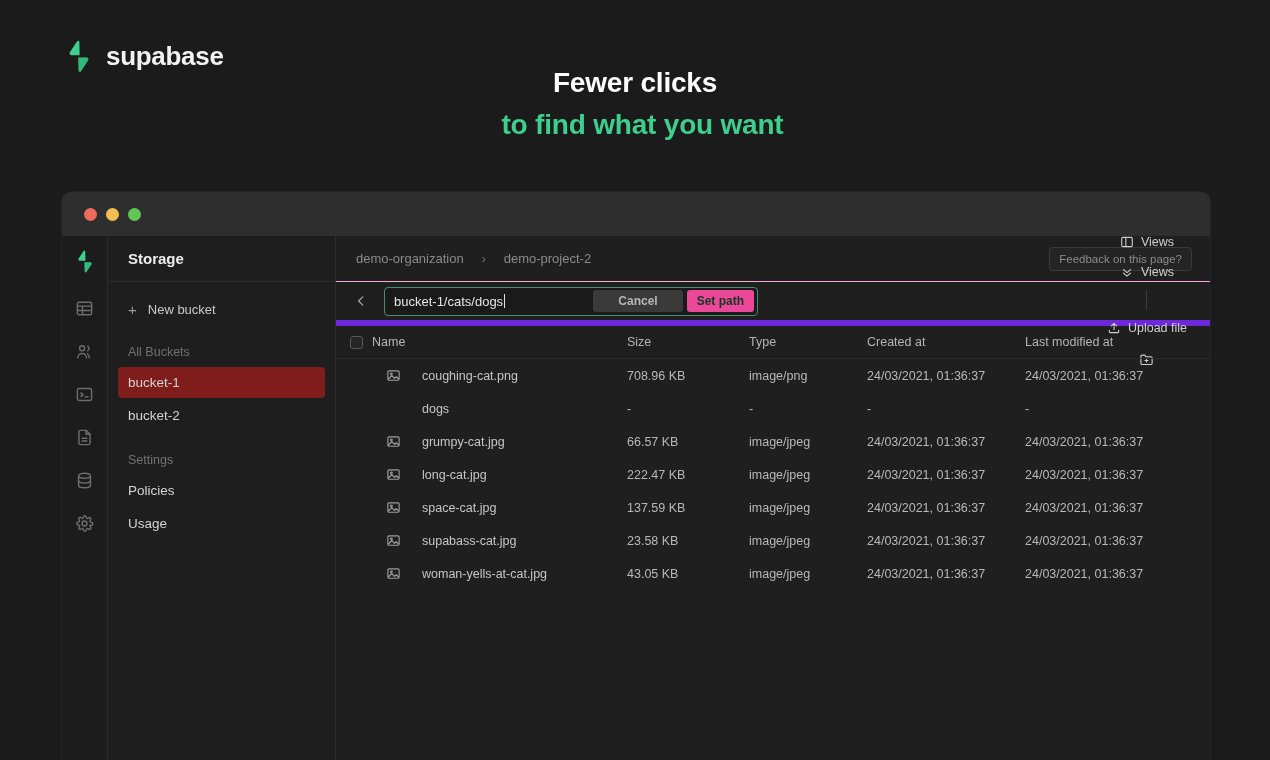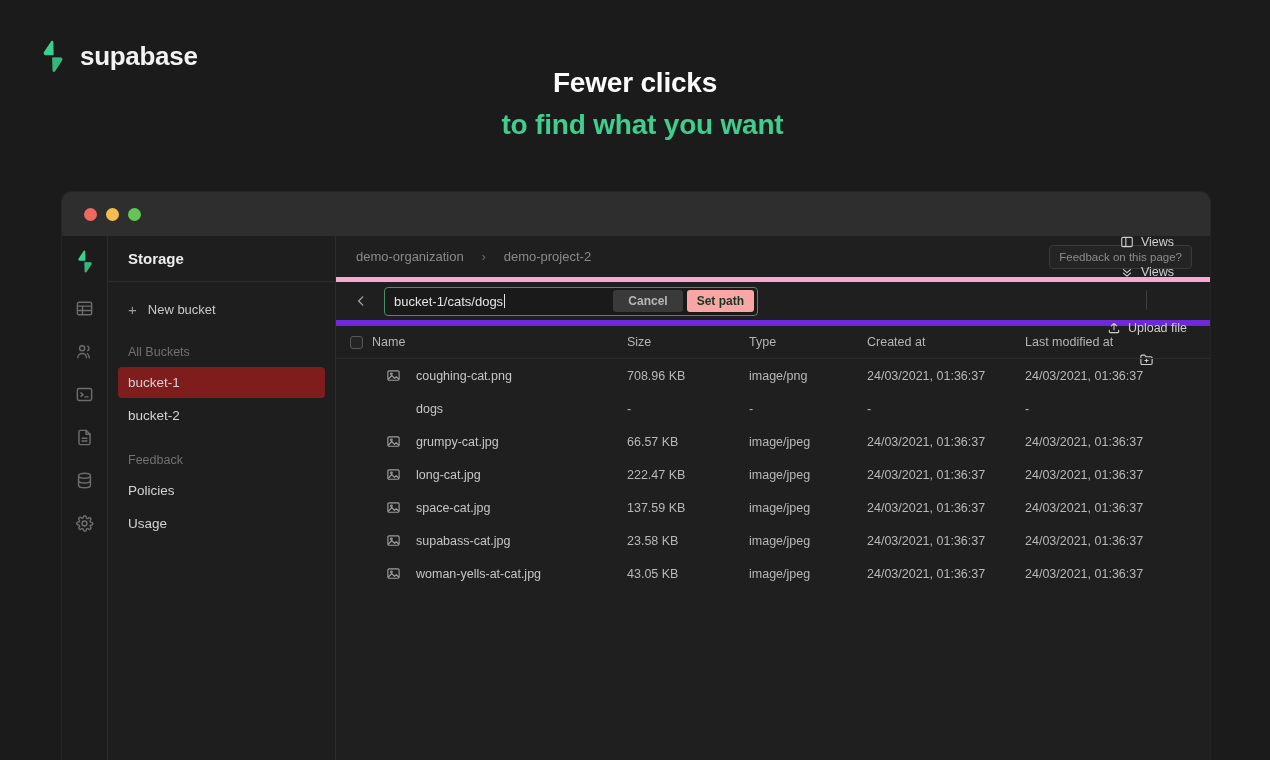--- a/index.html
+++ b/index.html
@@ -5,21 +5,21 @@
   * { box-sizing: border-box; margin: 0; padding: 0; }
   html, body {
     width: 1270px; height: 760px;
     background: #1b1b1b;
     font-family: "Liberation Sans", sans-serif;
     overflow: hidden;
   }
 
   
   .brand {
-    position: absolute; left: 38px; top: 40px;
+    position: absolute; left: 64px; top: 40px;
     display: flex; align-items: center; gap: 12px;
   }
   .brand-mark { width: 30px; height: 32px; display: block; }
   .brand-name {
     font-size: 26px; font-weight: bold; color: #f2f2f2; letter-spacing: -0.3px;
   }
   .headline {
     position: absolute; left: 0; right: 0; top: 62px;
     text-align: center;
   }
@@ -98,21 +98,21 @@
     padding: 8px 10px; border-radius: 4px; margin-top: 2px;
   }
   .sb-item.active { background: #7f1d1d; }
 
   
   .main { flex: 1; background: #1f1f1f; display: flex; flex-direction: column; min-width: 0; }
 
   .breadcrumbbar {
     height: 46px; display: flex; align-items: center;
     padding: 0 18px 0 20px;
-    border-bottom: 5px solid #f9a8d4;
+    border-bottom: 1px solid #f9a8d4;
   }
   .crumb { font-size: 13px; color: #8a8a8a; }
   .crumb-sep { font-size: 12px; color: #6e6e6e; margin: 0 18px; }
   .spacer { flex: 1; }
   .feedback-btn {
     font-size: 11.5px; color: #8c8c8c;
     border: 1px solid #3a3a3a; border-radius: 4px;
     padding: 5px 9px; background: #242424;
   }
 
@@ -139,25 +139,25 @@
     flex: 1; font-size: 13px; color: #e4e4e4; white-space: nowrap; overflow: hidden;
     position: relative;
   }
   .caret {
     display: inline-block; width: 1px; height: 14px;
     background: #e4e4e4; vertical-align: -2px; margin-left: 1px;
   }
   .btn-cancel {
     font-size: 12px; font-weight: bold; color: #b6b6b6;
     background: #3a3a3a; border-radius: 3px;
-    padding: 4px 15px; margin-right: 4px;
+    padding: 4px 25px; margin-right: 4px;
   }
   .btn-setpath {
     font-size: 12px; font-weight: bold; color: #103823;
-    background: #fca5a5; border-radius: 3px;
+    background: #ec4899; border-radius: 3px;
     padding: 4px 10px;
   }
   .tb-actions { display: flex; align-items: center; gap: 6px; margin-left: auto; flex-direction: column; }
   .tb-btn {
     display: flex; align-items: center; gap: 7px;
     font-size: 12.5px; color: #cfcfcf;
     padding: 5px 9px; border-radius: 4px;
   }
   .tb-btn svg { width: 14px; height: 14px; display: block; color: #cfcfcf; }
   .tb-div { width: 1px; height: 20px; background: #3d3d3d; margin: 0 8px; }
@@ -180,21 +180,21 @@
   .c-check { width: 36px; padding-left: 14px !important; }
   .c-name  { width: 255px; margin-left: 48px; }
   .c-size  { width: 122px; }
   .c-type  { width: 118px; }
   .c-created { width: 158px; }
   .c-modified { width: auto; }
   .chk {
     width: 13px; height: 13px; border: 1px solid #585858; border-radius: 3px;
     background: #252525; display: block;
   }
-  .namecell { display: flex; align-items: center; gap: 15px; padding-left: 14px; }
+  .namecell { display: flex; align-items: center; gap: 21px; padding-left: 14px; }
   .ficon { width: 15px; height: 15px; flex: 0 0 15px; color: #9d9d9d; }
   .ficon svg { width: 15px; height: 15px; display: block; }
   .fname { color: #c6c6c6; white-space: nowrap; overflow: hidden; text-overflow: ellipsis; }
   .folder-swatch {
     width: 14px; height: 11px; background: #8e8e8e; border-radius: 1.5px;
   }
 </style>
 </head>
 <body>
 
@@ -279,21 +279,21 @@
       <div class="sidebar-scroll">
         <div class="new-bucket">
           <span class="plus">+</span>
           <span>New bucket</span>
         </div>
 
         <div class="sb-section">All Buckets</div>
         <div class="sb-item active">bucket-1</div>
         <div class="sb-item">bucket-2</div>
 
-        <div class="sb-section">Feedback</div>
+        <div class="sb-section">Settings</div>
         <div class="sb-item">Policies</div>
         <div class="sb-item">Usage</div>
       </div>
     </div>
 
     <div class="main">
 
       <div class="breadcrumbbar">
         <span class="crumb">demo-organization</span>
         <span class="crumb-sep">›</span>

